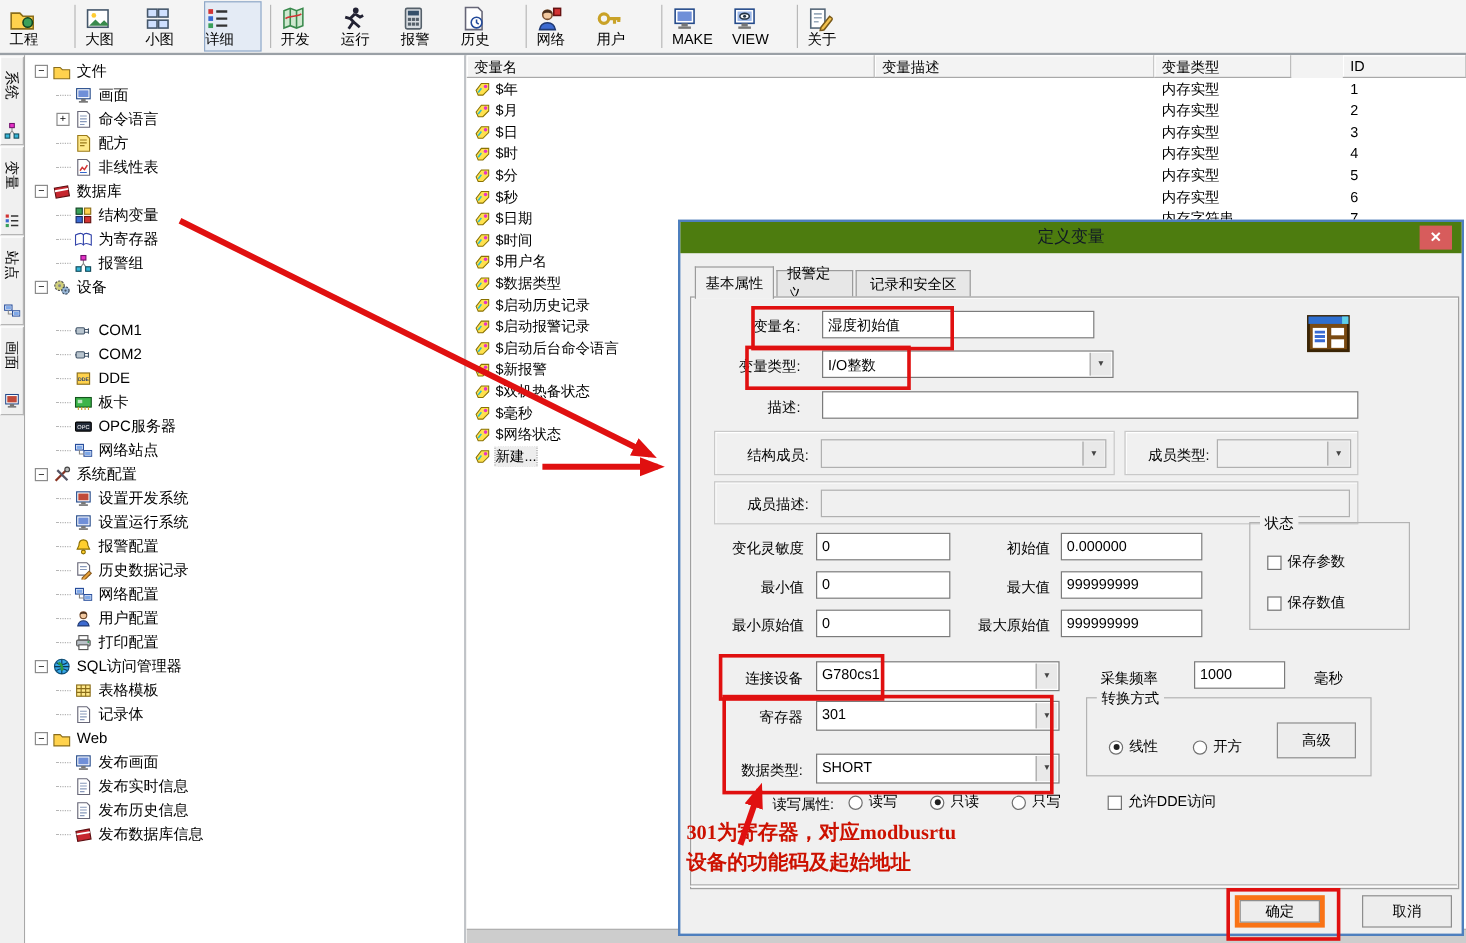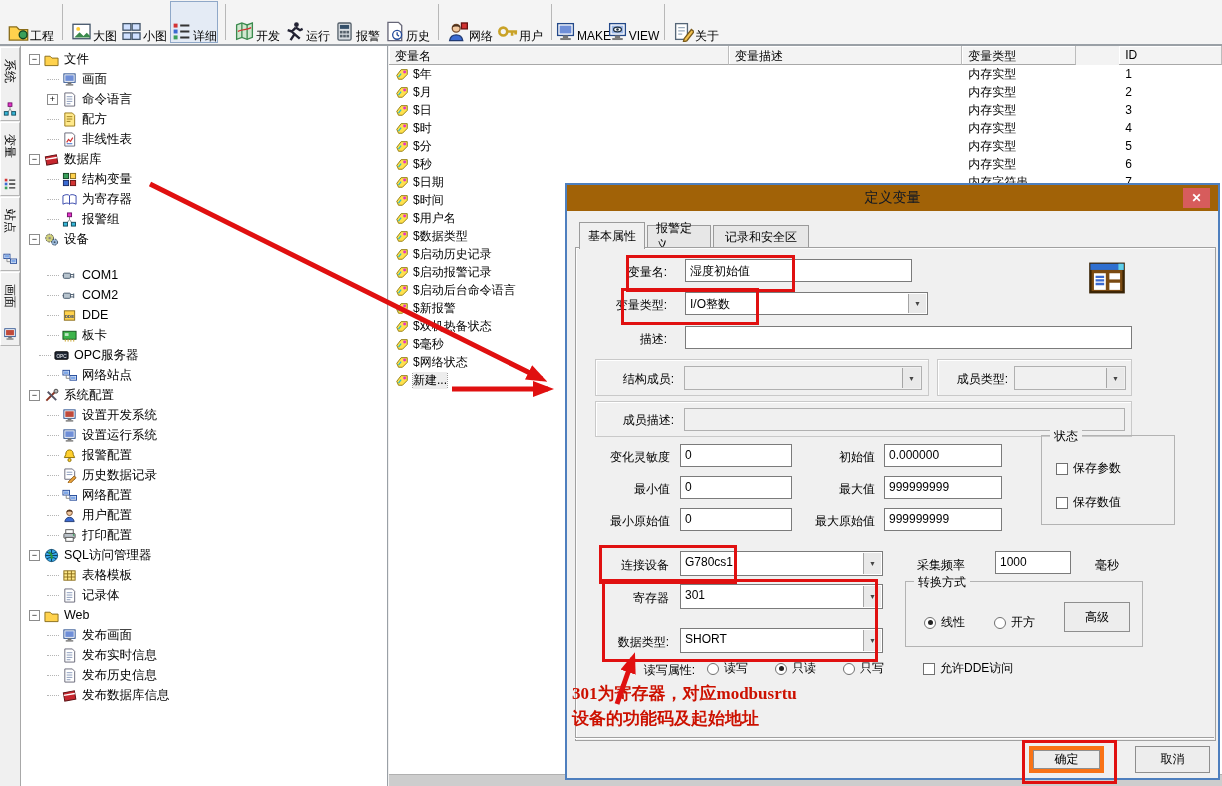--- a/index.html
+++ b/index.html
@@ -1,21 +1,21 @@
 <!DOCTYPE html>
 <html><head>
 <meta charset="utf-8">
 <style>
   html,body{margin:0;padding:0;}
   body{width:1222px;height:786px;position:relative;overflow:hidden;
        font-family:"Liberation Sans",sans-serif;background:#f0f0f0;font-size:12px;color:#000;}
   
   #toolbar{position:absolute;left:0;top:0;width:1222px;height:46px;background:#f4f4f4;
            border-bottom:2px solid #9aa0a6;display:flex;align-items:stretch;padding-left:6px;box-sizing:border-box;}
-  .tbtn{width:46px;display:flex;align-items:flex-end;justify-content:center;gap:1px;
+  .tbtn{width:46px;display:flex;flex-direction:column;align-items:flex-start;justify-content:center;gap:1px;
         margin:1px 1px;border:1px solid transparent;cursor:default;}
   .tbtn.active{background:#e4ebf5;border:1px solid #8fa8c8;}
   .tbtn .tlabel{font-size:12px;line-height:12px;white-space:nowrap;}
   .tsep{width:1px;background:#b8b8b8;margin:4px 6px;}
   
   #sidestrip{position:absolute;left:0;top:46px;width:20px;height:740px;background:#f0f0f0;
              border-right:1px solid #a8a8a8;}
   .stab{width:18px;height:72px;border:1px solid #b5b5b5;border-left-color:#fff;border-top-color:#fff;
         margin:1px 0;background:#f0f0f0;display:flex;flex-direction:column;align-items:center;justify-content:flex-start;}
   .stab .vtext{margin-top:8px;transform:rotate(90deg);transform-origin:center;white-space:nowrap;font-size:12px;width:14px;height:30px;display:flex;align-items:center;justify-content:center;}
@@ -36,21 +36,21 @@
          box-shadow:inset 1px 1px 0 #fff;padding:2px 6px;font-size:12px;}
   .lrow{height:18px;display:flex;align-items:center;}
   .lcell{box-sizing:border-box;padding:0 6px;overflow:hidden;white-space:nowrap;font-size:12px;}
   .c0{width:359px;}.c1{width:246px;}.c2{width:120px;}.c3{width:108px;margin-left:43px;}
   .lrow .nm{display:flex;align-items:center;gap:4px;}
   .newrow .nmtxt{background:#ededed;outline:1px dotted #9a9a9a;}
   #hscroll{position:absolute;left:0;bottom:0;width:833px;height:11px;background:#cdcdcd;border-top:1px solid #b0b0b0;}
   
   #dialog{position:absolute;left:565px;top:183px;width:655px;height:597px;background:#f0f0f0;
           border:2px solid #4e7fbe;box-sizing:border-box;z-index:10;}
-  #dtitle{position:absolute;left:0;top:0;right:0;height:26px;background:#a16207;
+  #dtitle{position:absolute;left:0;top:0;right:0;height:26px;background:#4d7c0f;
           display:flex;align-items:center;justify-content:center;font-size:14px;color:#101826;}
   #dclose{position:absolute;right:8px;top:3px;width:27px;height:20px;background:#d75c5c;color:#fff;
           display:flex;align-items:center;justify-content:center;font-size:12px;font-weight:bold;cursor:default;}
   .dtab{position:absolute;top:40px;height:23px;box-sizing:border-box;border:1px solid #9b9b9b;
         border-bottom:none;background:#e7e7e7;display:flex;align-items:center;justify-content:center;font-size:12px;padding:0 8px;}
   .dtab.active{background:#f0f0f0;top:37px;height:27px;z-index:3;}
   #dpage{position:absolute;left:8px;top:62px;width:639px;height:492px;border:1px solid #a0a0a0;
          box-shadow:inset 1px 1px 0 #fdfdfd;background:#f0f0f0;}
   .lbl{position:absolute;font-size:12px;text-align:right;white-space:nowrap;}
   .fld{position:absolute;background:#fff;border:1px solid #7b7b7b;box-sizing:border-box;
@@ -425,21 +425,21 @@
       <span class="guide"></span>
       <span class="tico" style="display: inline-flex;">
         <svg width="15" height="15" viewBox="0 0 16 16">
           <rect x="1" y="3.5" width="14" height="8.5" fill="#3cb44a" stroke="#14541d"></rect>
           <path d="M3.5 12v2.5M6.5 12v2.5M9.5 12v2.5M12.5 12v2.5" stroke="#c9a227"></path>
           <rect x="3" y="5.5" width="4" height="3" fill="#bde6c2"></rect>
         </svg>
       </span>
       <span class="tl">板卡</span>
     </div>
-    <div class="trow" style="padding-left: 18px; text-align: center;">
+    <div class="trow" style="padding-left: 26px; text-align: center;">
       <span class="guide"></span>
       <span class="tico" style="display: inline-flex;">
         <svg width="15" height="15" viewBox="0 0 16 16">
           <rect x="1" y="4" width="14" height="8" rx="1" fill="#222a38" stroke="#000"></rect>
           <text x="8" y="10.3" font-size="5" fill="#fff" text-anchor="middle" font-family="sans-serif">OPC</text>
         </svg>
       </span>
       <span class="tl">OPC服务器</span>
     </div>
     <div class="trow" style="padding-left: 26px;">

